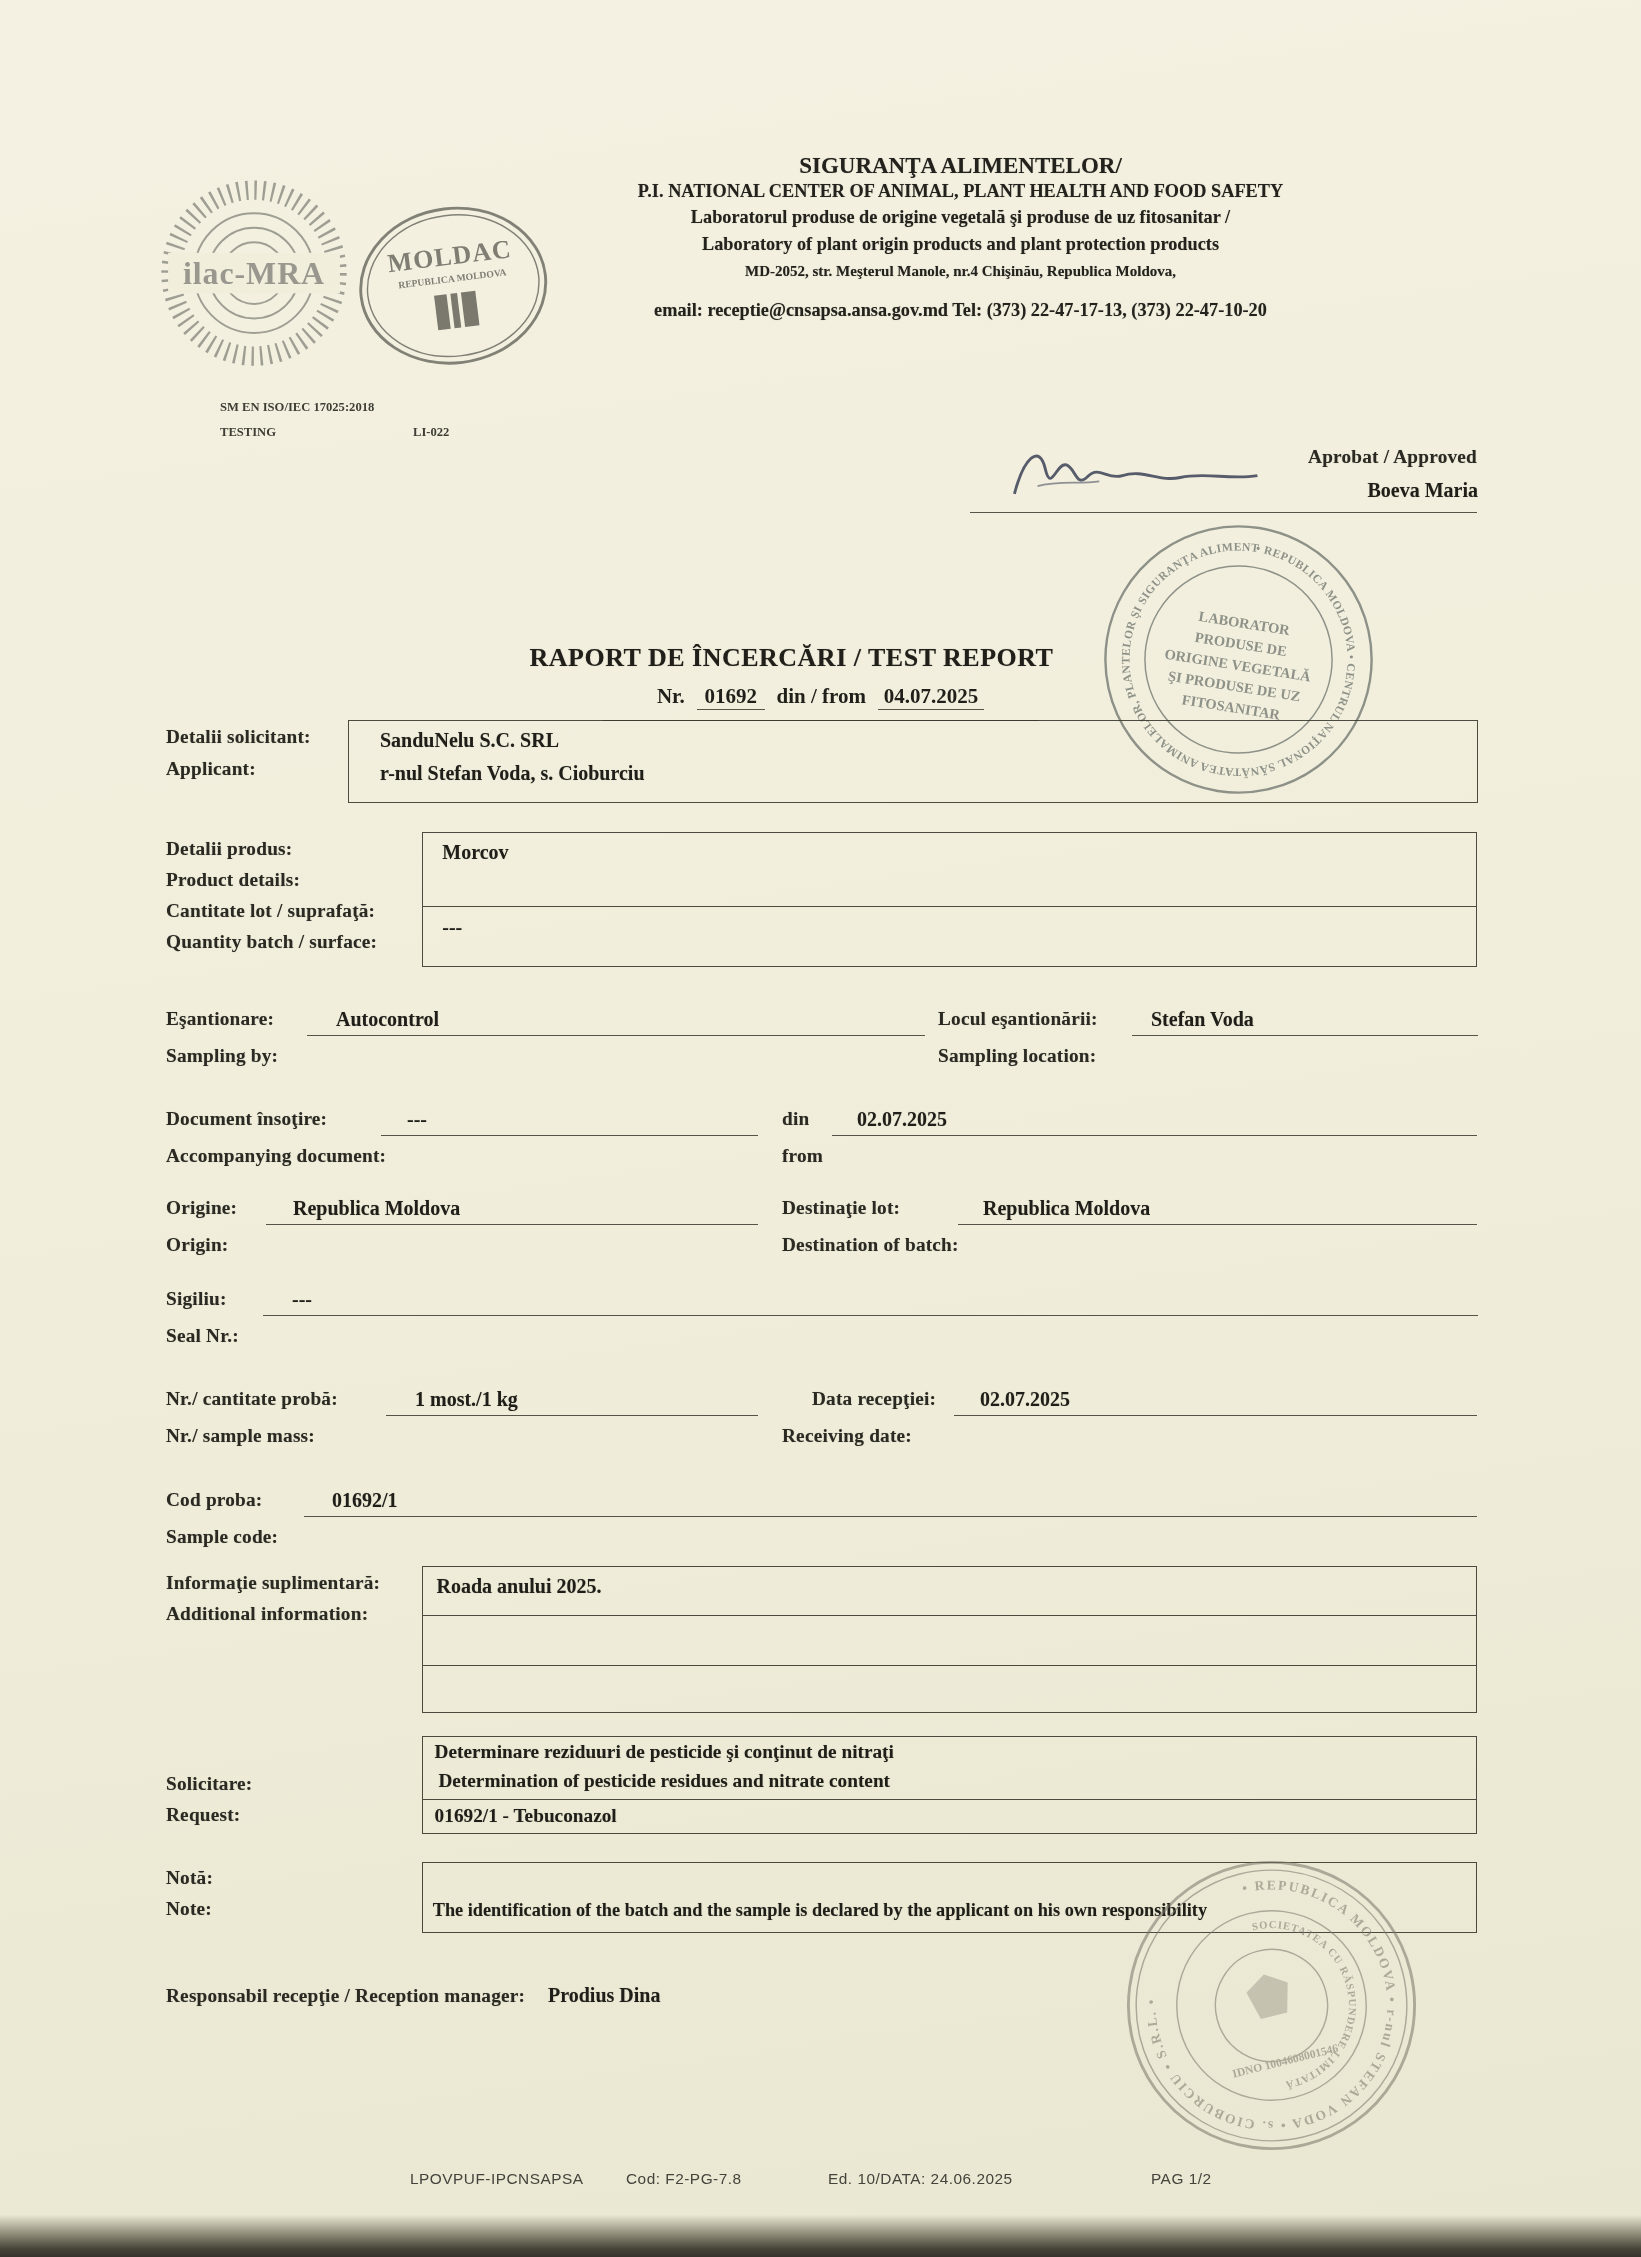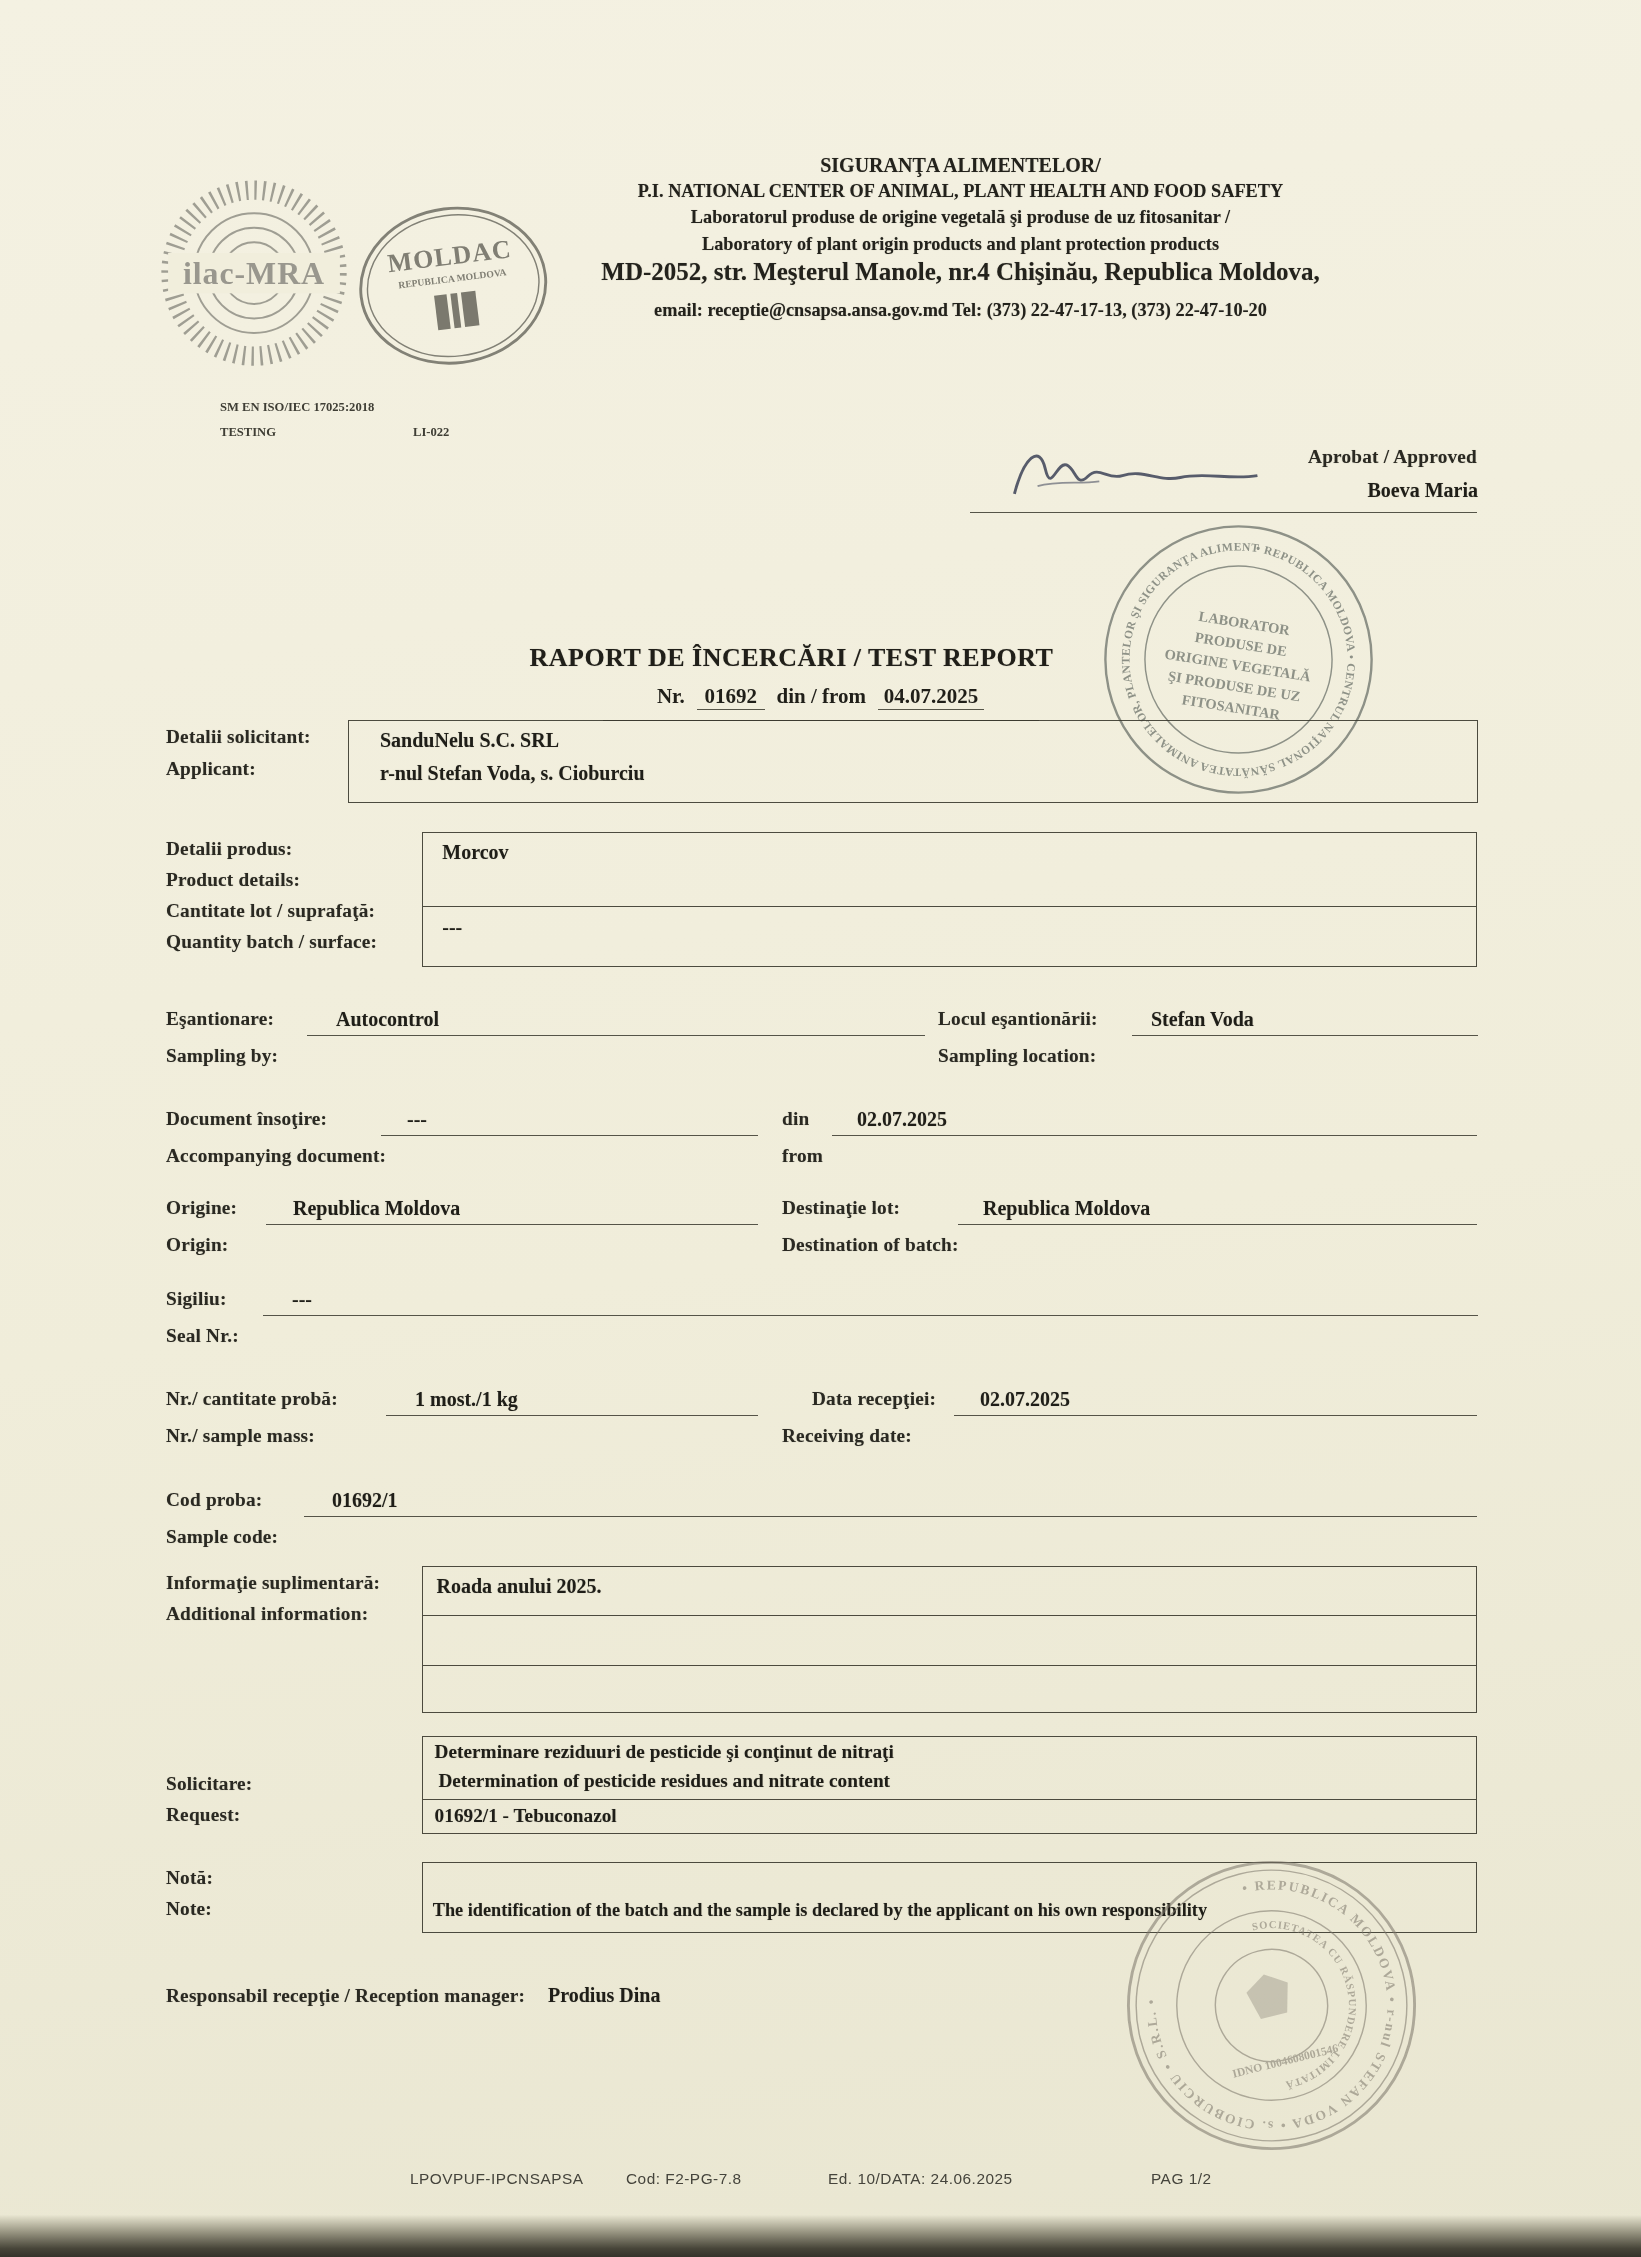--- a/index.html
+++ b/index.html
@@ -52,25 +52,25 @@
       <rect x="103" y="108" width="7" height="36"></rect>
       <rect x="114" y="108" width="15" height="36"></rect>
     </g>
   </svg>
 
   <div class="abs sm" style="left:220px;top:400px">SM EN ISO/IEC 17025:2018</div>
   <div class="abs sm" style="left:220px;top:425px">TESTING</div>
   <div class="abs sm" style="left:413px;top:425px">LI-022</div>
 
   <div class="abs" style="left:589px;top:153px;width:743px">
-    <div class="hdr" style="font-size:20px;line-height:25px">SIGURANŢA ALIMENTELOR/</div>
+    <div class="hdr" style="font-size:23px;line-height:25px">SIGURANŢA ALIMENTELOR/</div>
     <div class="hdr" style="font-size:18.3px;line-height:26px">P.I. NATIONAL CENTER OF ANIMAL, PLANT HEALTH AND FOOD SAFETY</div>
     <div class="hdr" style="font-size:18.3px;line-height:27px">Laboratorul produse de origine vegetală şi produse de uz fitosanitar /</div>
     <div class="hdr" style="font-size:18.3px;line-height:27px">Laboratory of plant origin products and plant protection products</div>
-    <div class="hdr" style="font-size:25px;line-height:27px">MD-2052, str. Meşterul Manole, nr.4 Chişinău, Republica Moldova,</div>
+    <div class="hdr" style="font-size:15px;line-height:27px">MD-2052, str. Meşterul Manole, nr.4 Chişinău, Republica Moldova,</div>
     <div class="hdr" style="font-size:18.3px;line-height:27px;margin-top:11.6px">email: receptie@cnsapsa.ansa.gov.md Tel: (373) 22-47-17-13, (373) 22-47-10-20</div>
   </div>
 
   <div class="abs lbl" style="left:1139px;top:446px;width:338px;text-align:right">Aprobat / Approved</div>
   <div class="abs val" style="left:1188px;top:479px;width:290px;text-align:right">Boeva Maria</div>
   <svg class="abs" style="left:999px;top:436px" width="270" height="82" viewBox="0 0 280 85">
     <path d="M16,60 C26,22 42,8 48,34 C54,60 60,26 70,30 C80,34 80,54 92,42 C104,30 112,46 128,41 C150,34 166,48 188,43 C214,37 240,46 268,41" fill="none" stroke="#3c4257" stroke-width="3" opacity=".85"></path>
     <path d="M40,52 C60,46 84,50 104,47" fill="none" stroke="#3c4257" stroke-width="2" opacity=".55"></path>
   </svg>
   <div class="abs ul" style="left:970px;top:512px;width:507px"></div>

